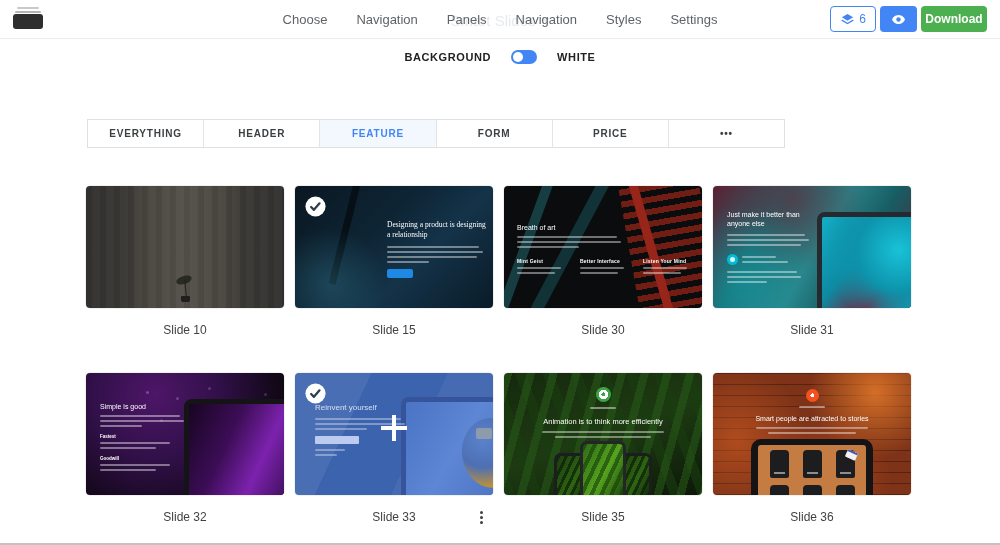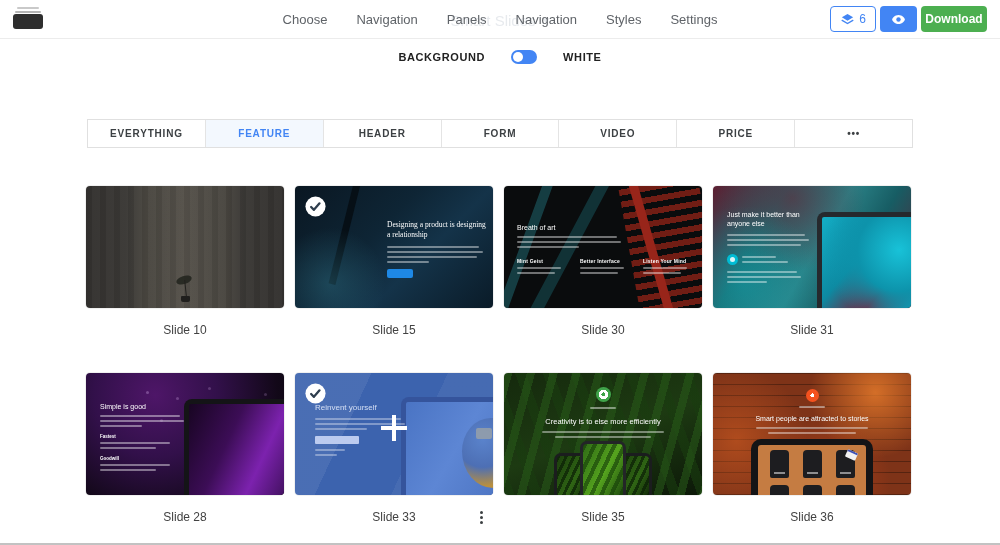--- a/index.html
+++ b/index.html
@@ -22,26 +22,26 @@
   .ghost-chev{width:0;height:0;border-left:4px solid transparent;border-right:4px solid transparent;
     border-top:5px solid #e3e6ea;display:inline-block;}
   .navlinks{margin:0 auto;display:flex;gap:29px;align-items:center;position:relative;top:0;}
   .navlink{font-size:13px;color:#5f6368;cursor:pointer;}
   .nav-actions{position:absolute;right:13px;top:6px;display:flex;gap:4px;height:26px;}
   .btn{display:flex;align-items:center;justify-content:center;border-radius:4px;cursor:pointer;box-sizing:border-box;}
   .btn-layers{width:46px;border:1px solid #4285f4;background:#fff;color:#4285f4;font-size:12px;gap:4px;}
   .btn-eye{width:37px;background:#4285f4;}
   .btn-download{width:66px;background:#4caf50;color:#fff;font-size:12px;font-weight:bold;}
   
-  .bgrow{position:absolute;top:50px;left:0;right:0;display:flex;align-items:center;justify-content:center;gap:26px;}
+  .bgrow{position:absolute;top:50px;left:0;right:0;display:flex;align-items:center;justify-content:center;gap:20px;}
   .bgrow .lbl{font-size:11px;font-weight:bold;letter-spacing:.6px;color:#212121;}
   .switch{width:26px;height:14px;border-radius:8px;background:#4285f4;position:relative;cursor:pointer;}
   .switch .knob{position:absolute;left:2px;top:2px;width:10px;height:10px;border-radius:50%;background:#fff;}
   
-  .tabs{position:absolute;top:119px;left:87px;width:826px;height:29px;display:flex;
+  .tabs{position:absolute;top:119px;left:87px;width:698px;height:29px;display:flex;
     border:1px solid #e0e0e0;box-sizing:border-box;background:#fff;}
   .tab{flex:1;display:flex;align-items:center;justify-content:center;font-size:10px;
     font-weight:bold;letter-spacing:.8px;color:#3c4043;border-right:1px solid #e4e4e4;cursor:pointer;}
   .tab:last-child{border-right:none;}
   .tab.active{background:#f3f8fe;color:#4285f4;}
   
   .grid{position:absolute;top:186px;left:86px;display:grid;
     grid-template-columns:repeat(4,198px);column-gap:11px;row-gap:36px;}
   .card{width:198px;}
   .thumb{width:198px;height:122px;border-radius:4px;overflow:hidden;position:relative;
@@ -208,24 +208,23 @@
 <div class="bgrow">
   <span class="lbl">BACKGROUND</span>
   <div class="switch">
     <span class="knob"></span>
   </div>
   <span class="lbl">WHITE</span>
 </div>
 
 <div class="tabs">
   <div class="tab">EVERYTHING</div>
+  <div class="tab">HEADER</div>
   <div class="tab active">FEATURE</div>
-  <div class="tab">HEADER</div>
   <div class="tab">FORM</div>
-  <div class="tab">VIDEO</div>
   <div class="tab">PRICE</div>
   <div class="tab">•••</div>
 </div>
 
 <div class="grid">
 
   <div class="card">
     <div class="thumb s10">
       <div class="folds"></div>
       <div class="leaf"></div>
@@ -341,21 +340,21 @@
           <div class="ln" style="width:56px;"></div>
         </div>
         <div class="sub">
           <b>Goodwill</b>
           <div class="ln" style="width:70px;"></div>
           <div class="ln" style="width:56px;"></div>
         </div>
       </div>
     </div>
     <div class="cap-row">
-      <span class="caption">Slide 28</span>
+      <span class="caption">Slide 32</span>
     </div>
   </div>
 
   <div class="card">
     <div class="thumb s33">
       <div class="sheen"></div>
       <div class="tab-frame">
         <div class="tab-scr">
           <div class="parrot"></div>
           <div class="cam"></div>
@@ -386,21 +385,21 @@
           <i></i>
       </div>
     </div>
   </div>
 
   <div class="card">
     <div class="thumb s35">
       <div class="logo-badge"></div>
       <div class="brand-ln"></div>
       <div class="txt">
-        <div class="title">Creativity is to else more efficiently</div>
+        <div class="title">Animation is to think more efficiently</div>
         <div class="ln ctr" style="width:122px;margin-top:5px;"></div>
         <div class="ln ctr" style="width:96px;"></div>
       </div>
       <div class="phone ph-l">
           <div class="scr scr-dim"></div>
         </div>
       <div class="phone ph-r">
           <div class="scr scr-dim"></div>
         </div>
       <div class="phone ph-m">

